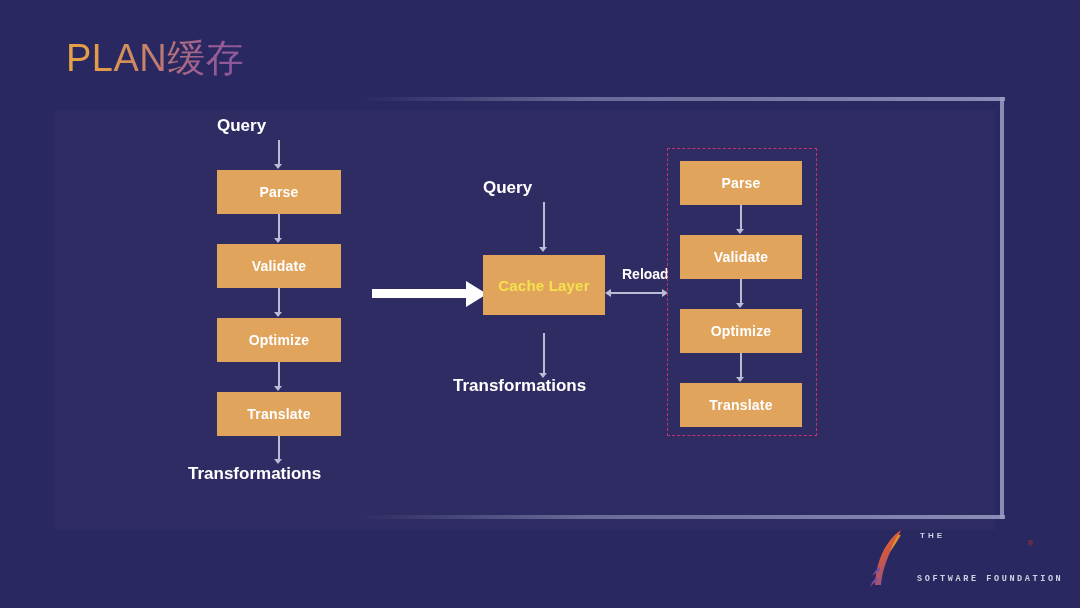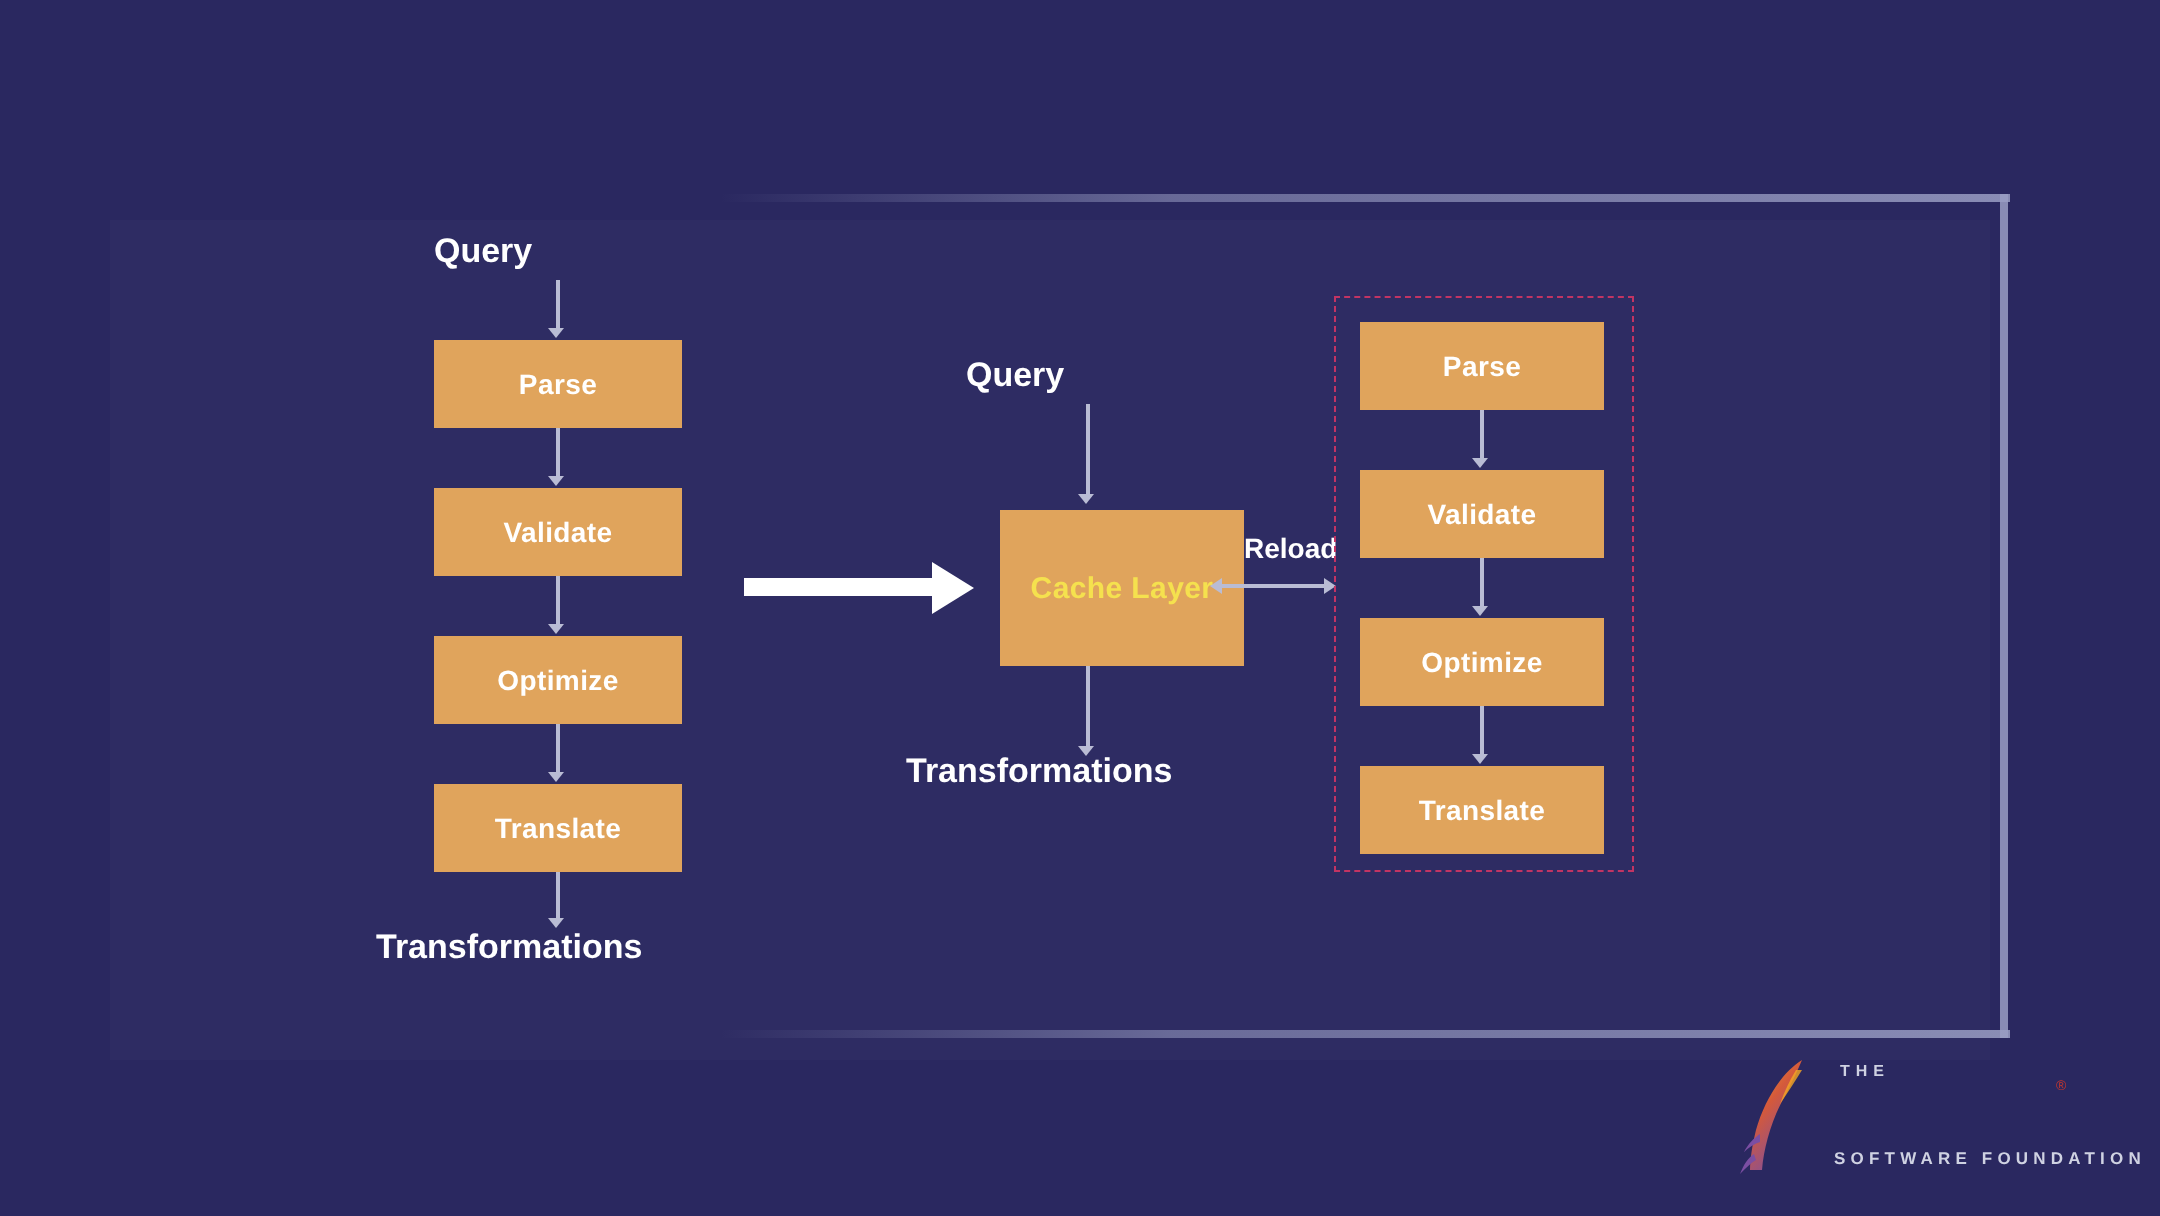--- a/index.html
+++ b/index.html
@@ -184,33 +184,35 @@
     font-size: 7px;
   }
   .logo-text-sf {
     position: absolute;
     left: 49px; top: 47px;
     color: #cfd2e2;
     font-size: 8.5px;
     letter-spacing: 2.6px;
     font-weight: 600;
     white-space: nowrap;
+    font-family: Liberation Mono, monospace;
   }
 </style>
 </head>
 <body>
 
 <div id="slide">
 
   <div class="inner-panel"></div>
 
   <div class="frame-top"></div>
   <div class="frame-right"></div>
   <div class="frame-bottom"></div>
 
+  <div class="slide-title">PLAN缓存</div>
 
   <div class="flabel" style="left:217px; top:116px; width:124px;">Query</div>
 
   <div class="vconn" style="left:278px; top:140px; height:25px;"></div>
   <div class="varrow" style="left:274px; top:164px;"></div>
 
   <div class="fbox" style="left:217px; top:170px; width:124px; height:44px;">Parse</div>
 
   <div class="vconn" style="left:278px; top:214px; height:25px;"></div>
   <div class="varrow" style="left:274px; top:238px;"></div>
@@ -233,21 +235,21 @@
   <div class="flabel" style="left:188px; top:464px; width:182px;">Transformations</div>
 
   <div class="big-arrow-shaft" style="left:372px; top:289px; width:98px;"></div>
   <div class="big-arrow-head" style="left:466px; top:281px;"></div>
 
   <div class="flabel" style="left:483px; top:178px; width:122px;">Query</div>
 
   <div class="vconn" style="left:543px; top:202px; height:46px;"></div>
   <div class="varrow" style="left:539px; top:247px;"></div>
 
-  <div class="fbox cache" style="left:500px; top:255px; width:122px; height:78px;">Cache Layer</div>
+  <div class="fbox cache" style="left:483px; top:255px; width:122px; height:60px;">Cache Layer</div>
 
   <div class="vconn" style="left:543px; top:333px; height:41px;"></div>
   <div class="varrow" style="left:539px; top:373px;"></div>
 
   <div class="flabel" style="left:453px; top:376px; width:182px;">Transformations</div>
 
   <div class="flabel small" style="left:622px; top:266px; width:60px;">Reload</div>
   <div class="hconn" style="left:611px; top:292px; width:52px;"></div>
   <div class="harrow-l" style="left:605px; top:289px;"></div>
   <div class="harrow-r" style="left:662px; top:289px;"></div>

